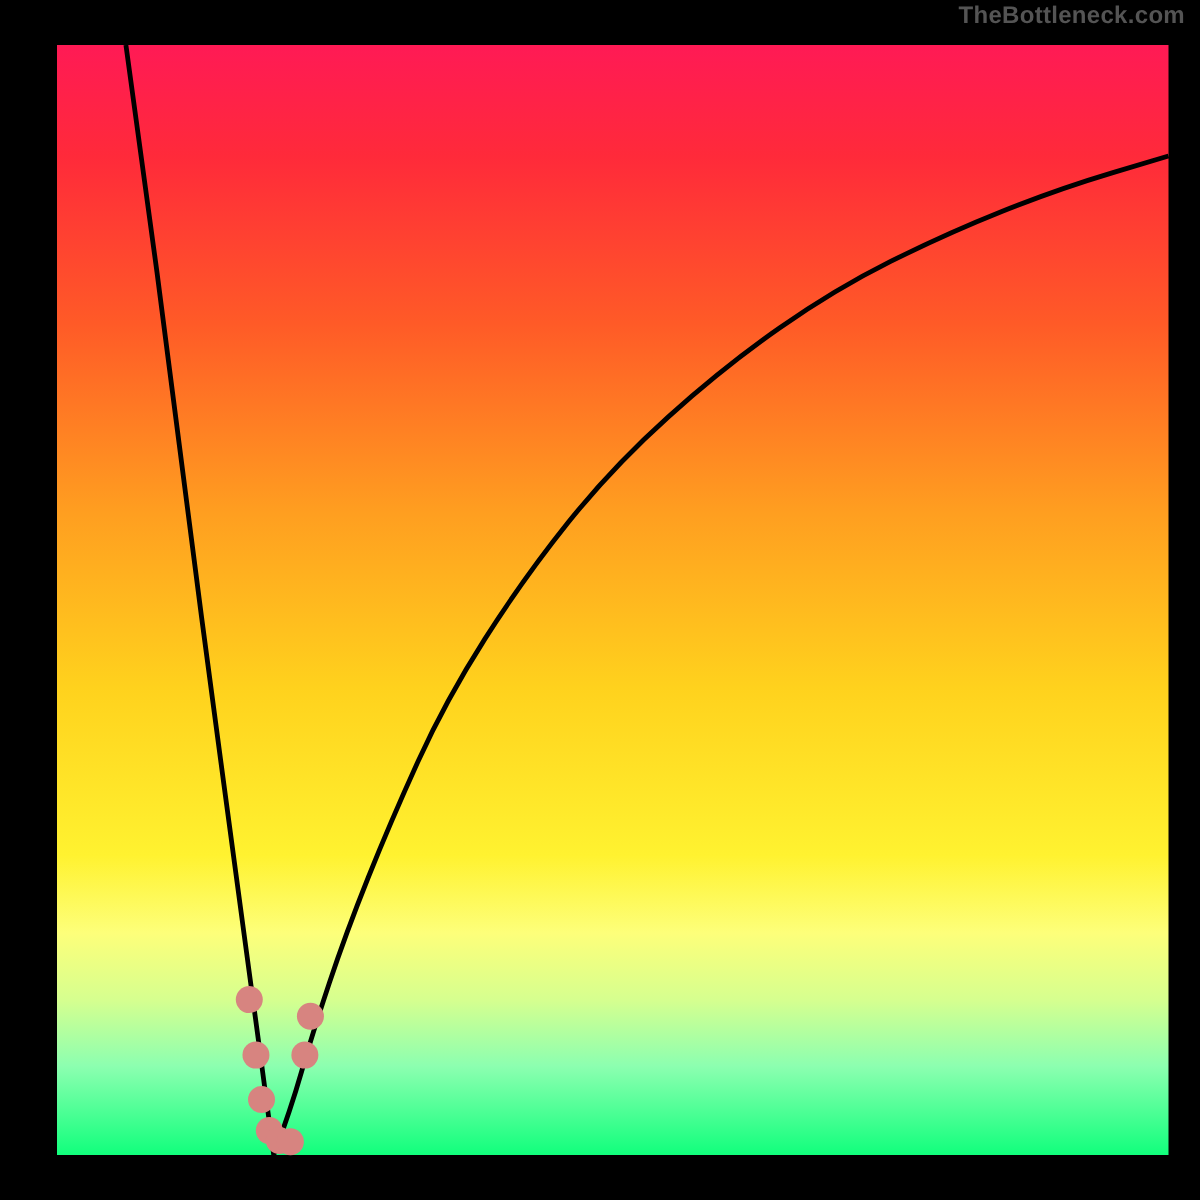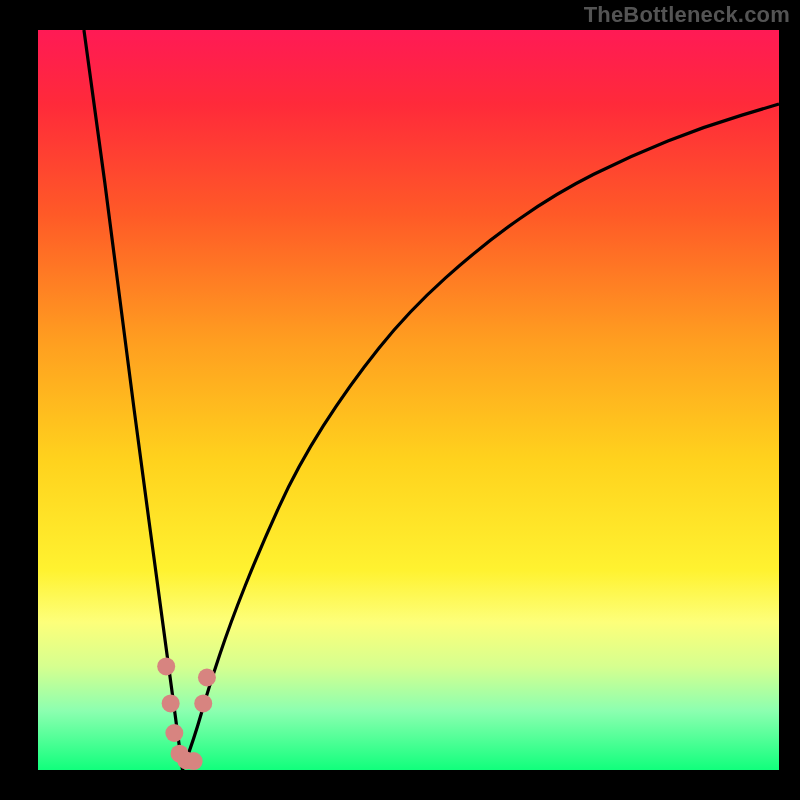--- a/index.html
+++ b/index.html
@@ -20,21 +20,21 @@
     box-sizing: border-box;
   }
   .plot {
     position: absolute;
   }
   .watermark {
     position: absolute;
     top: 2px;
     right: 10px;
     font-family: Arial, Helvetica, sans-serif;
-    font-size: 22px;
+    font-size: 16px;
     font-weight: 600;
     color: #545454;
     letter-spacing: 0.2px;
     user-select: none;
   }
   svg {
     position: absolute;
     left: 0;
     top: 0;
     overflow: visible;

